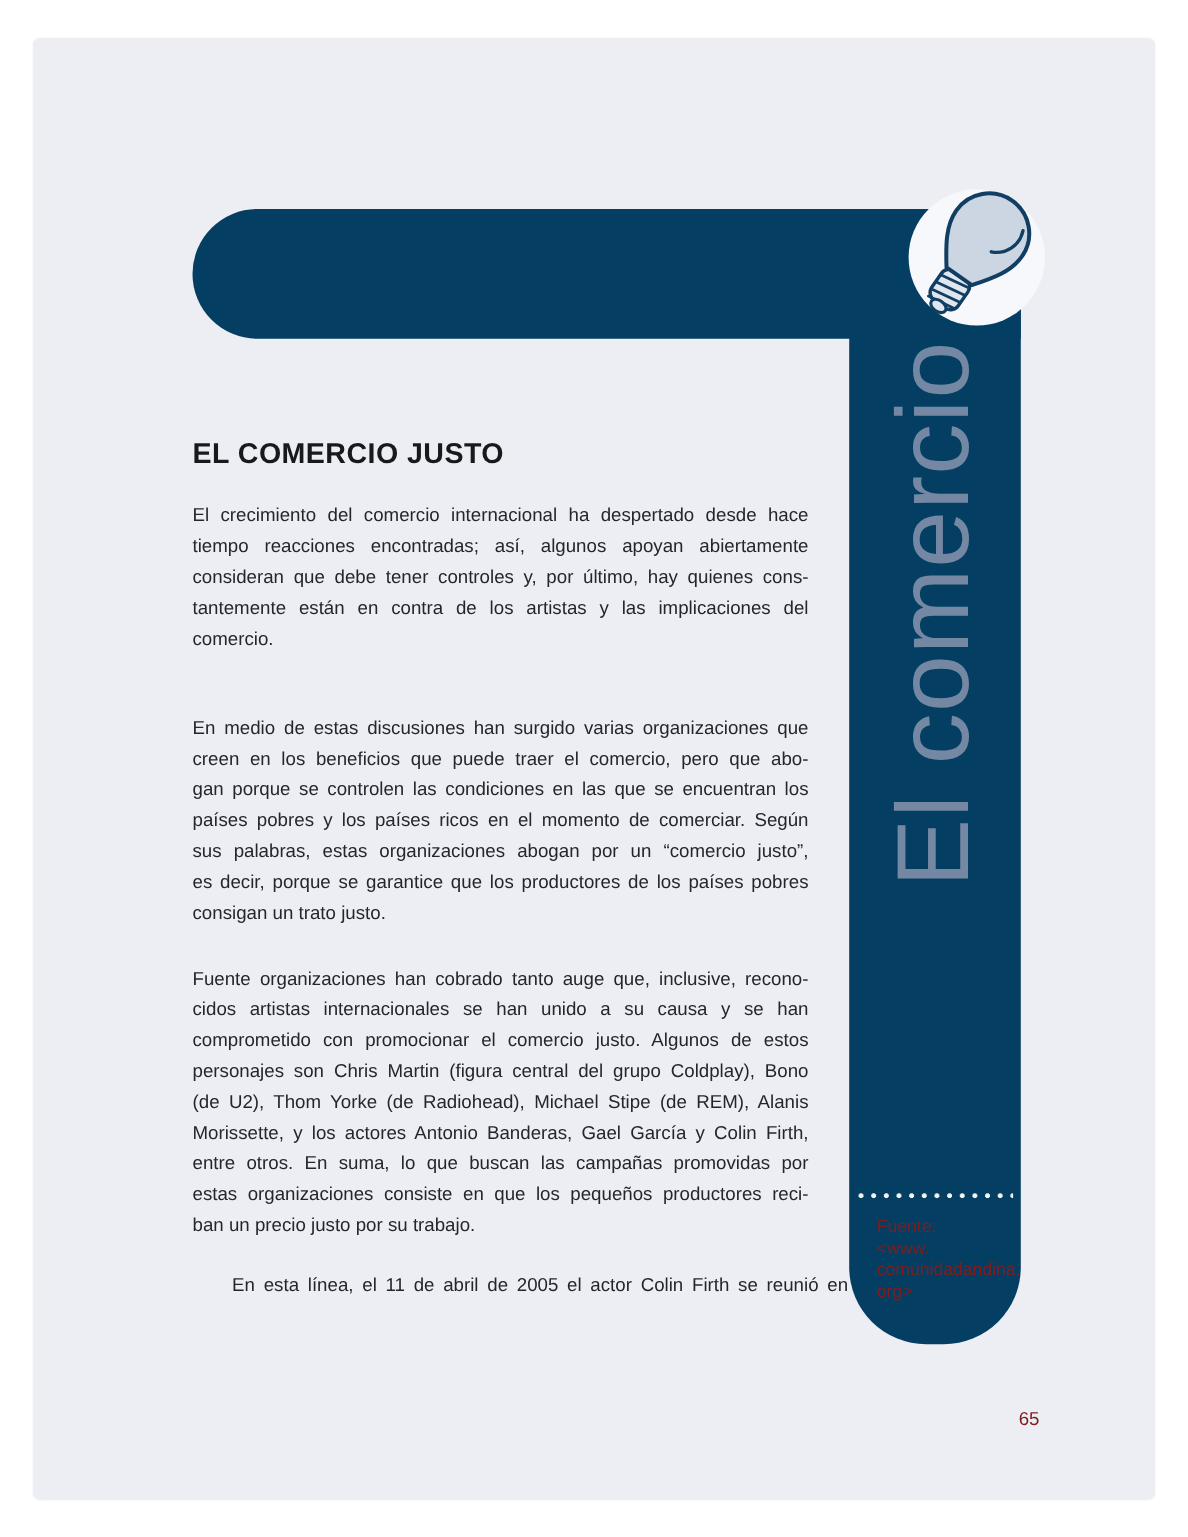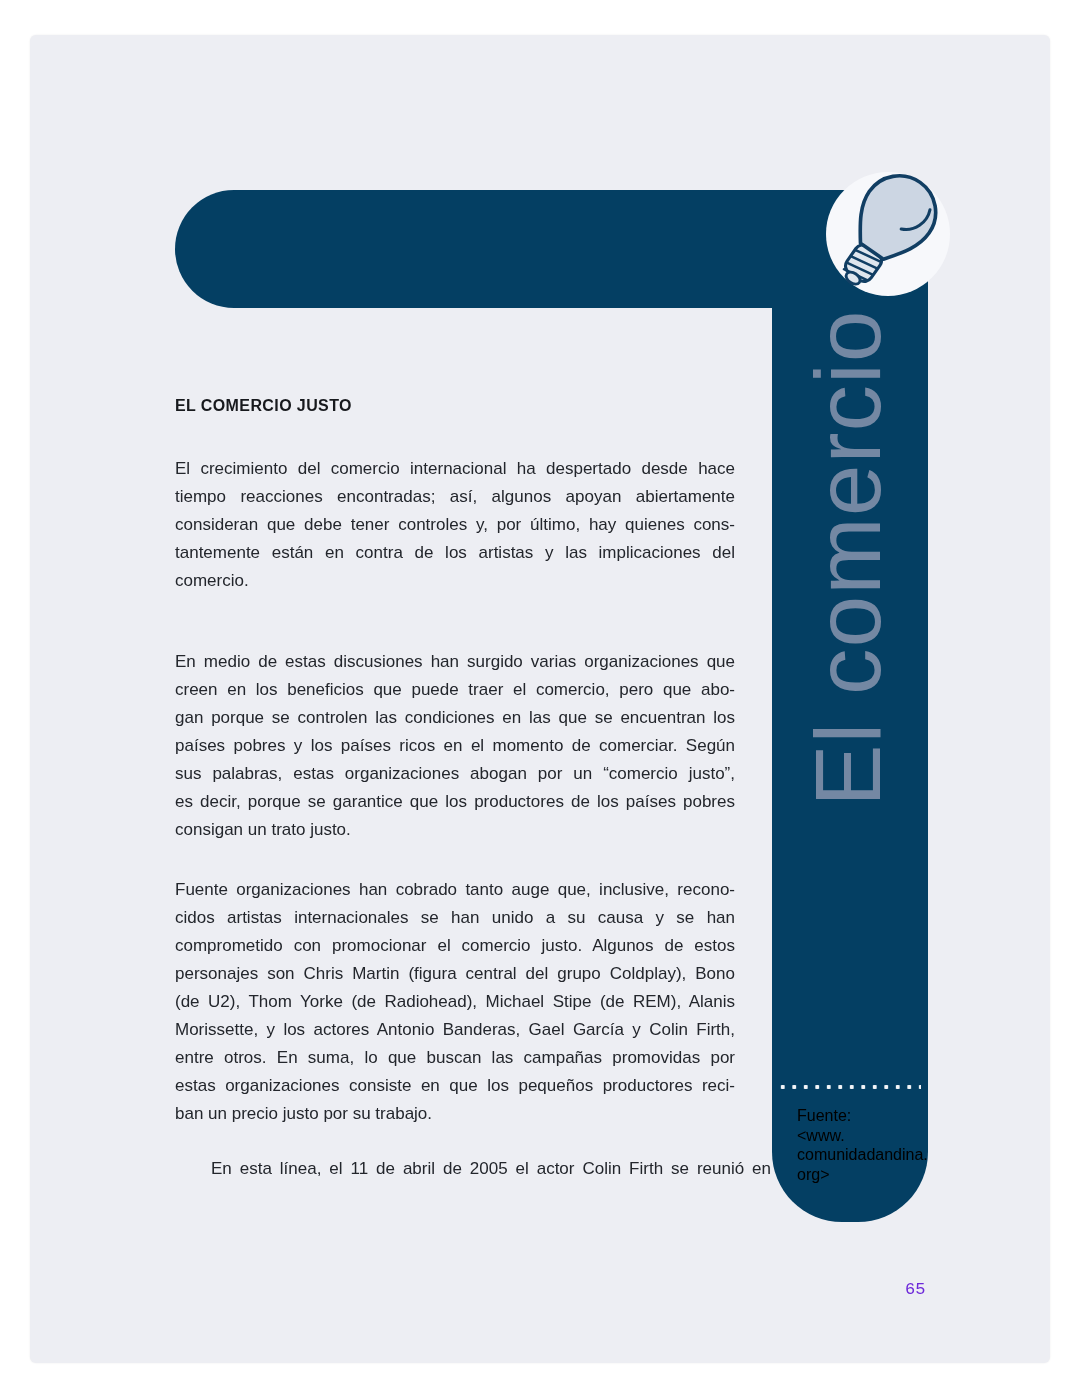--- a/index.html
+++ b/index.html
@@ -32,21 +32,21 @@
   
   .vlabel{
     position:absolute;left:558px;top:473px;width:520px;height:100px;
     transform:rotate(-90deg);
     font-size:93px;line-height:100px;text-align:center;
     color:#7488a3;letter-spacing:1px;white-space:nowrap;
   }
   
   .heading{
     position:absolute;left:145px;top:362px;width:560px;
-    font-size:16px;font-weight:bold;color:#17191d;letter-spacing:0.4px;
+    font-size:26px;font-weight:bold;color:#17191d;letter-spacing:0.4px;
   }
   
   .para{
     position:absolute;left:145px;width:560px;
     font-size:17px;line-height:28px;color:#23262c;
   }
   .para-1{top:420px;}
   .para-2{top:613px;}
   .para-3{top:841px;}
   .para-4{top:1120px;margin-left:36px;}
@@ -55,28 +55,28 @@
   .justify-all .tline.last{text-align-last:justify;}
   
   .dots{
     position:absolute;left:747px;top:1049px;width:144px;height:6px;
     background-image:radial-gradient(circle, #f2f5f8 2px, transparent 2.4px);
     background-size:11.5px 6px;background-repeat:repeat-x;
   }
   
   .source{
     position:absolute;left:767px;top:1071px;width:135px;
-    font-size:16px;line-height:19.5px;color:#000000;
+    font-size:16px;line-height:19.5px;color:#7f1d1d;
   }
   .source .tline{text-align:left;text-align-last:left;}
   
   .pagenum{
     position:absolute;left:875px;top:1245px;width:40px;
-    font-family:Liberation Mono, monospace;
-    font-size:17px;color:#6d28d9;
+    font-family:Liberation Sans, sans-serif;
+    font-size:17px;color:#7f1d1d;text-align:right;
   }
 </style>
 </head>
 <body>
 
 <div class="page">
 
   <div class="topbar"></div>
   <div class="sidebar"></div>
 

